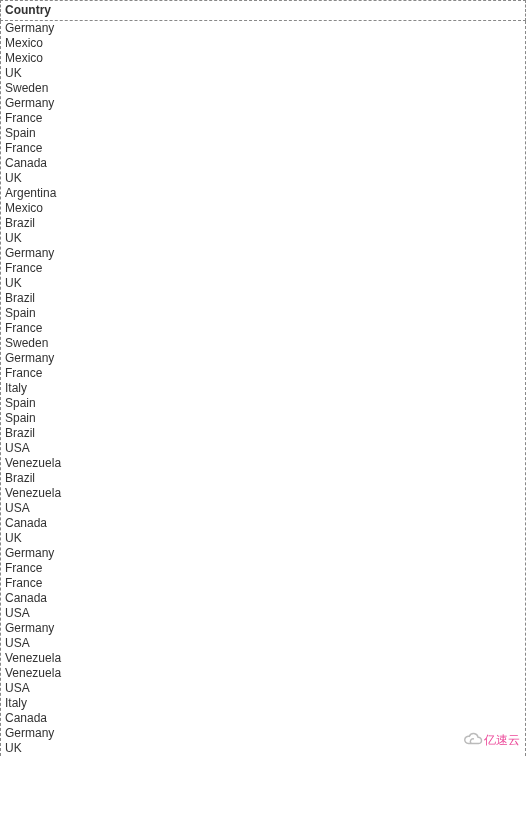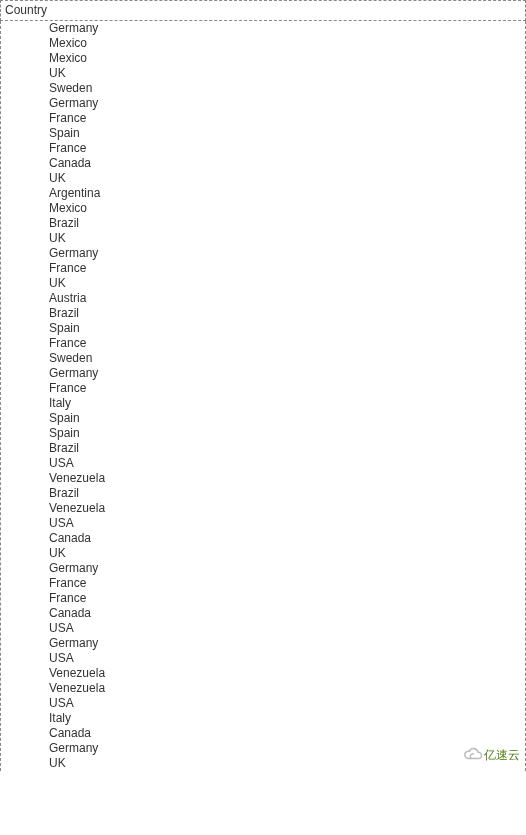--- a/index.html
+++ b/index.html
@@ -14,40 +14,39 @@
       background: #fff;
       width: 526px;
       position: relative;
     }
     .table-wrap {
       width: 100%;
     }
     .header-row {
       border: 1px dashed #888;
       padding: 2px 4px;
-      font-weight: normal;
+      font-weight: bold;
       line-height: 15px;
     }
     .body-wrap {
       border-left: 1px dashed #888;
       border-right: 1px dashed #888;
     }
     .data-row {
       padding: 0 4px;
       line-height: 15px;
       white-space: nowrap;
-      margin-left: 44px;
     }
     .watermark {
       position: absolute;
       right: 6px;
       bottom: 6px;
       display: flex;
       align-items: center;
-      color: #4d7c0f;
+      color: #ec4899;
       font-size: 12px;
       user-select: none;
       pointer-events: none;
     }
     .watermark svg {
       width: 22px;
       height: 16px;
       stroke: #bbb;
       fill: none;
       stroke-width: 1.6;
@@ -70,21 +69,20 @@
       <div class="data-row">France</div>
       <div class="data-row">Canada</div>
       <div class="data-row">UK</div>
       <div class="data-row">Argentina</div>
       <div class="data-row">Mexico</div>
       <div class="data-row">Brazil</div>
       <div class="data-row">UK</div>
       <div class="data-row">Germany</div>
       <div class="data-row">France</div>
       <div class="data-row">UK</div>
-      <div class="data-row">Austria</div>
       <div class="data-row">Brazil</div>
       <div class="data-row">Spain</div>
       <div class="data-row">France</div>
       <div class="data-row">Sweden</div>
       <div class="data-row">Germany</div>
       <div class="data-row">France</div>
       <div class="data-row">Italy</div>
       <div class="data-row">Spain</div>
       <div class="data-row">Spain</div>
       <div class="data-row">Brazil</div>

